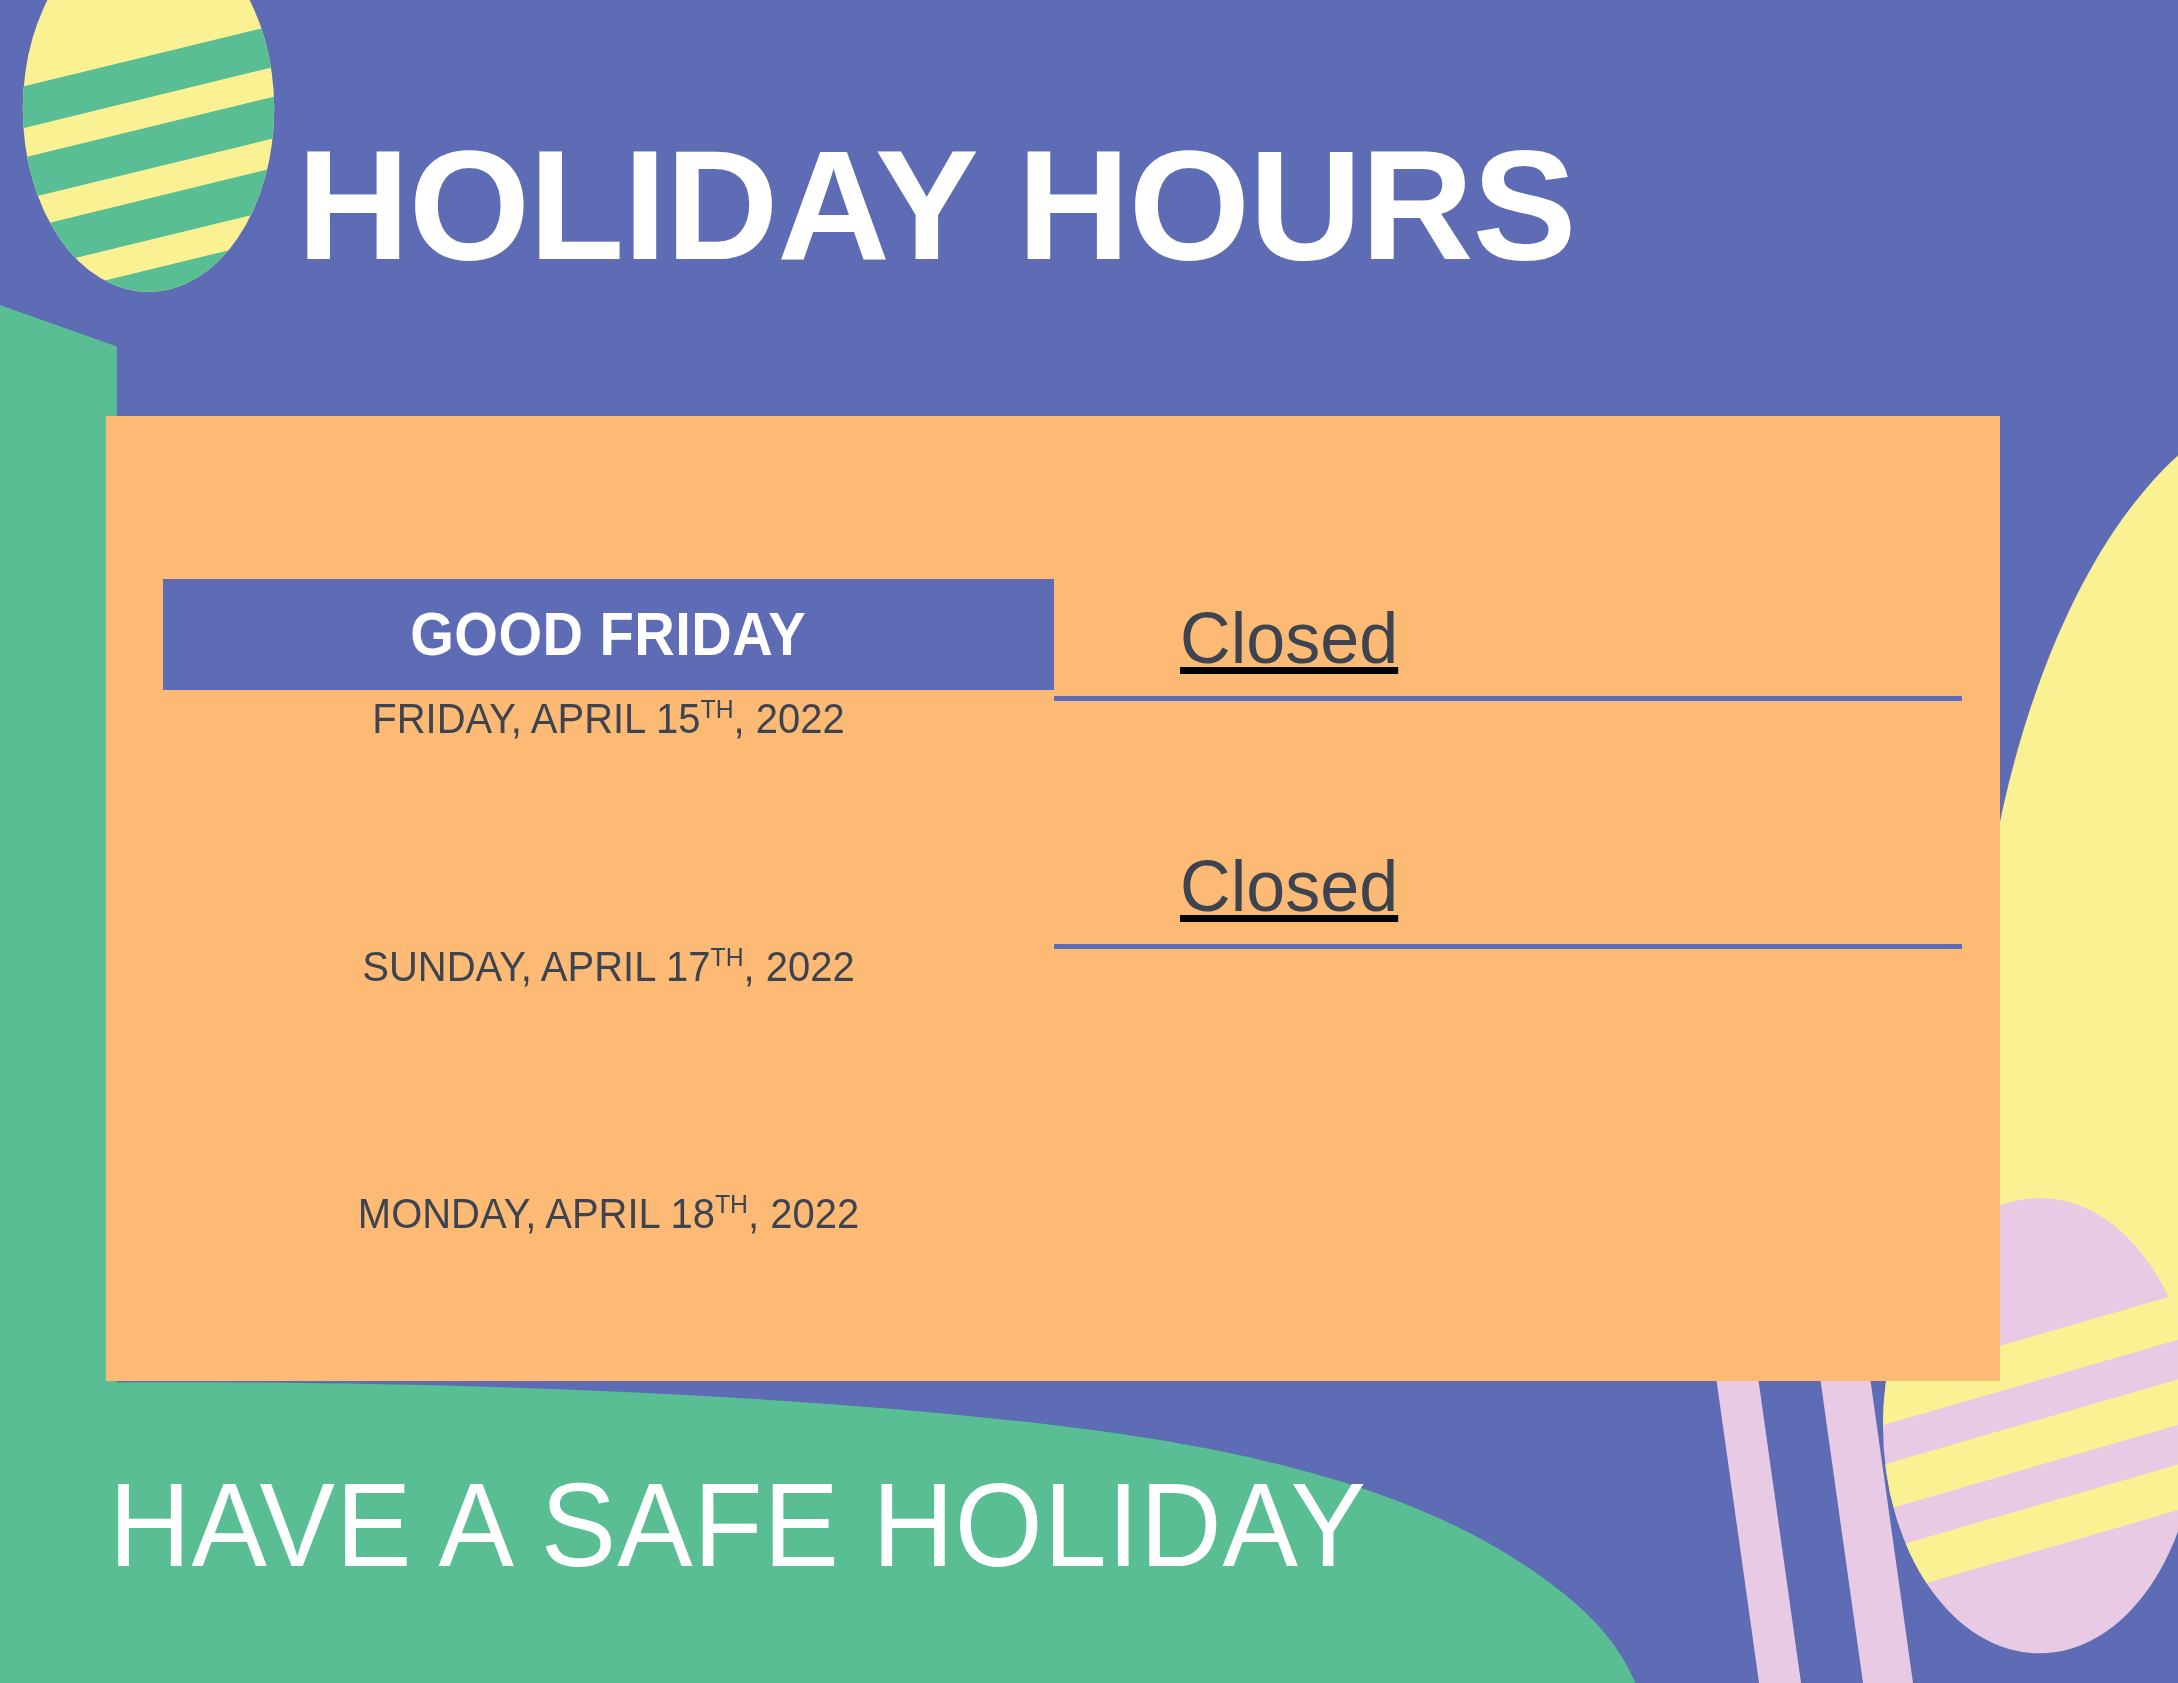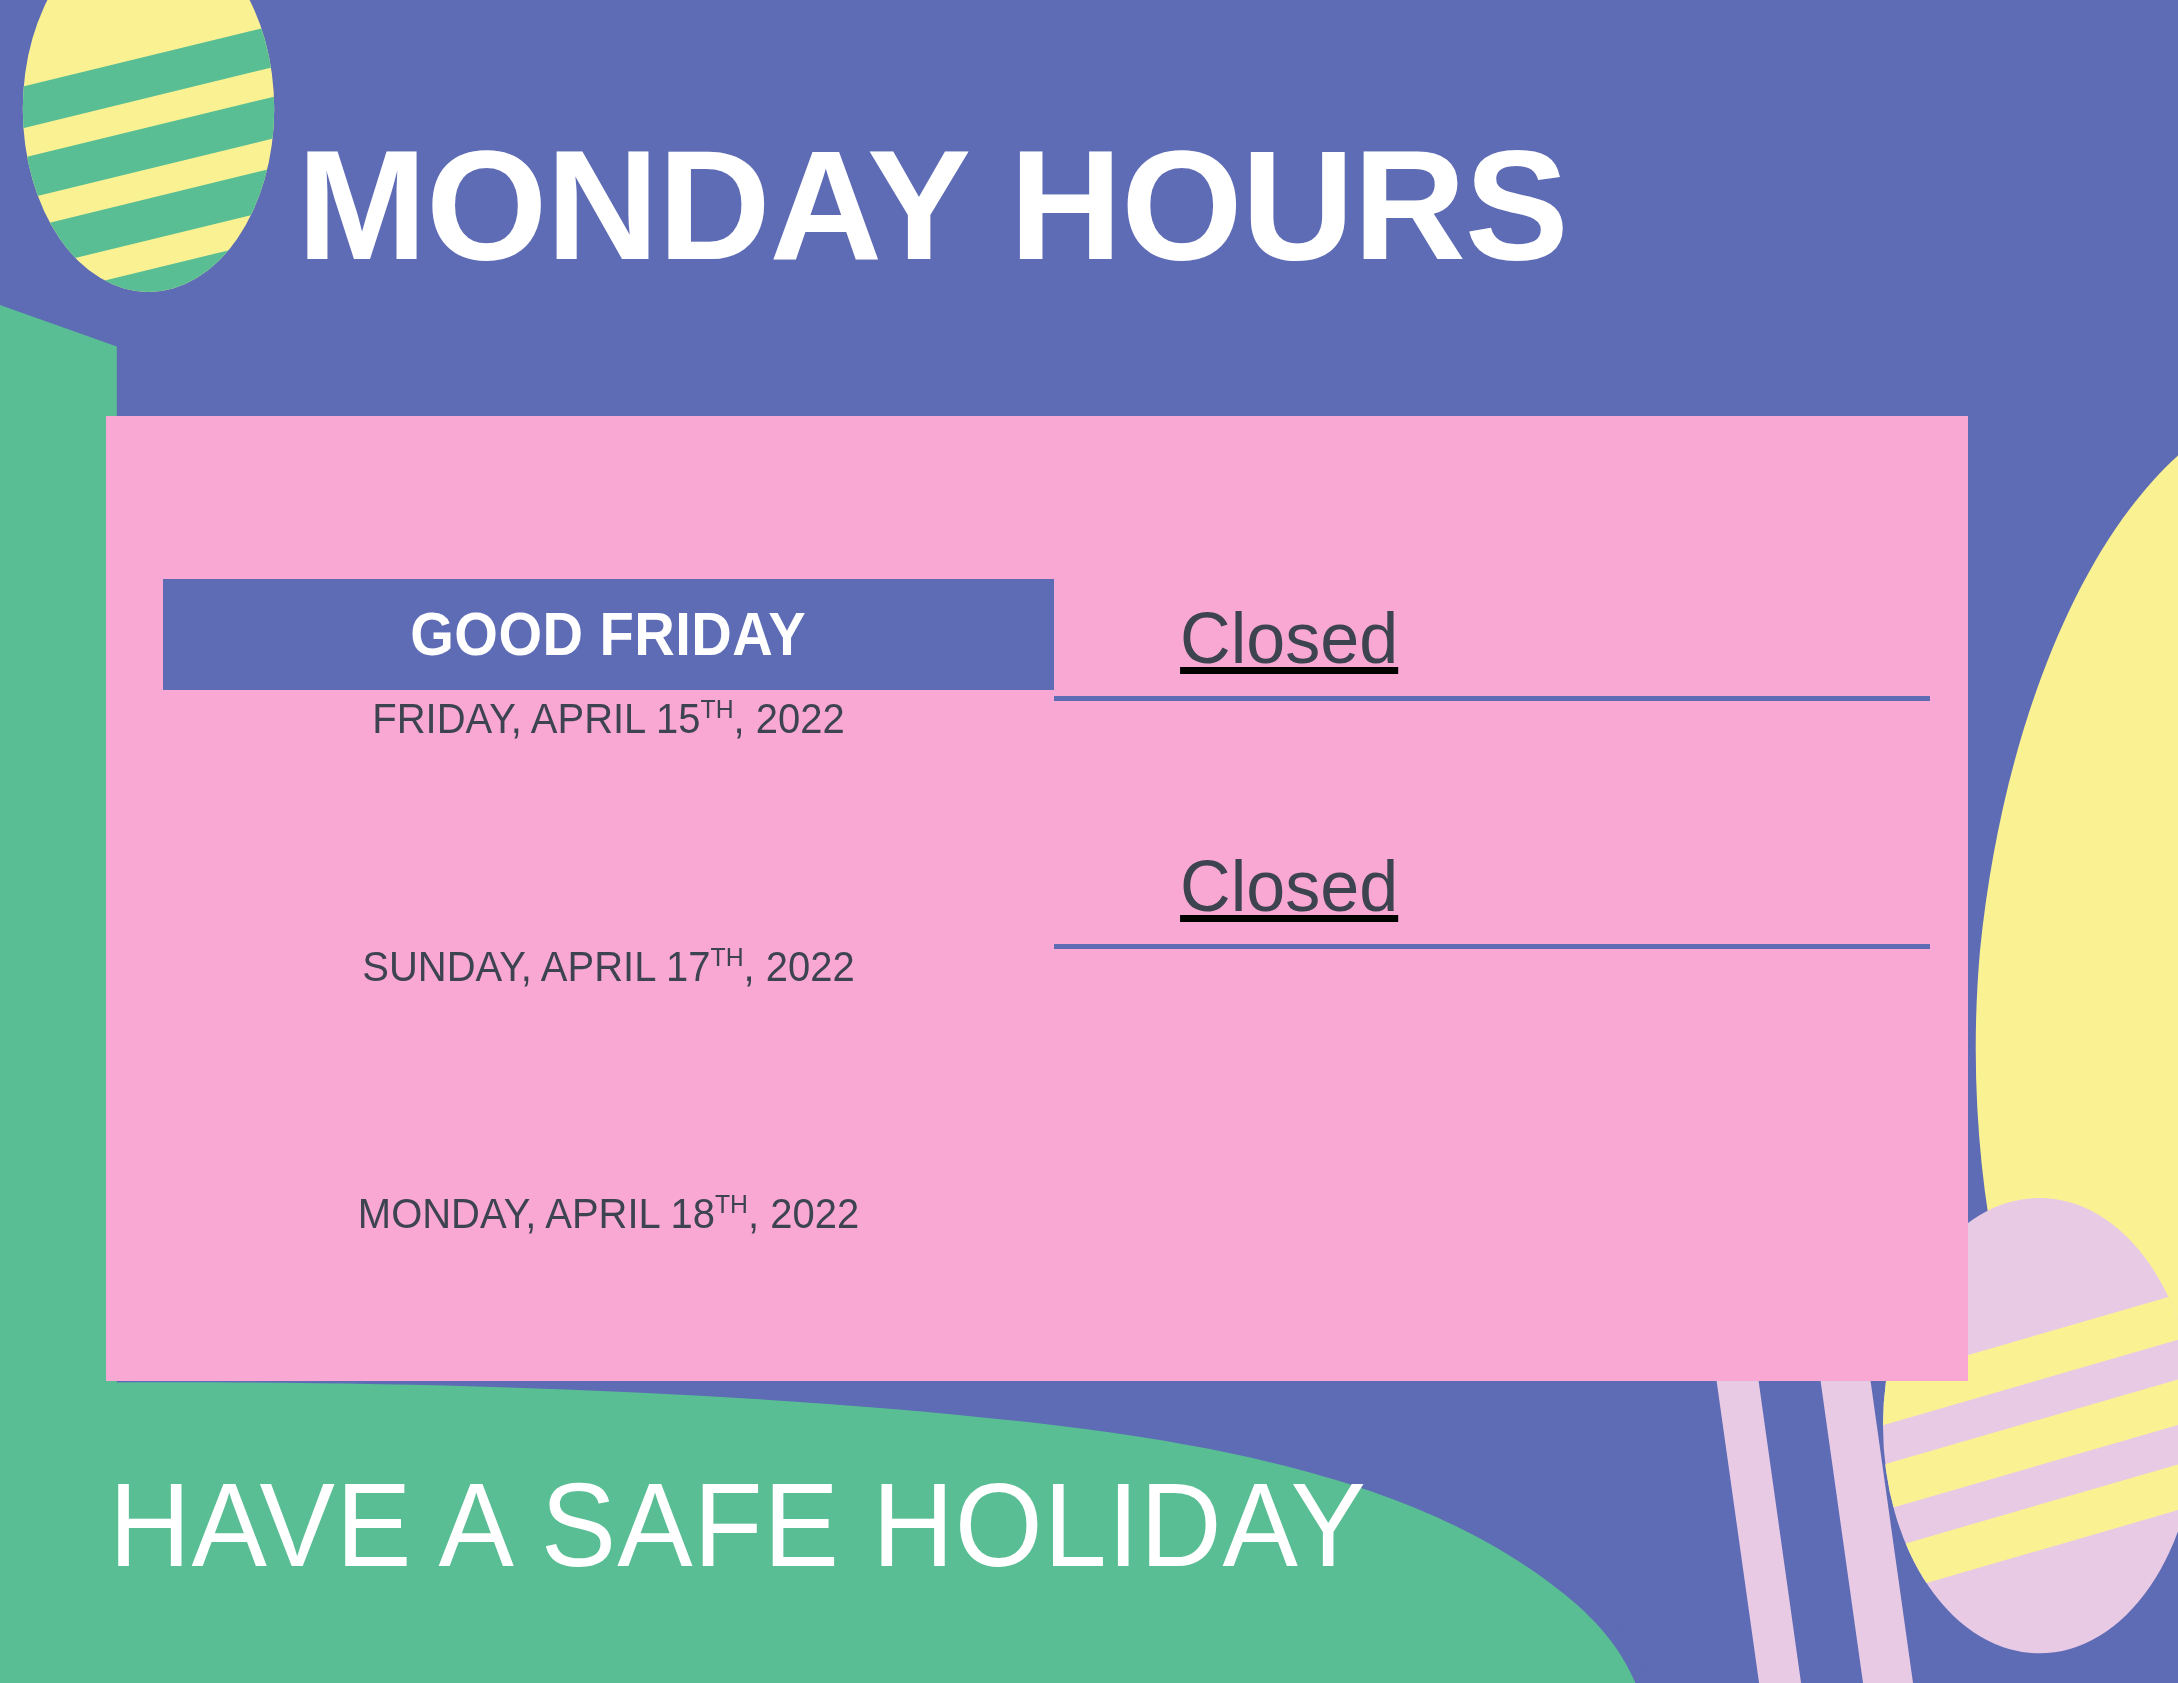--- a/index.html
+++ b/index.html
@@ -24,22 +24,23 @@
     height: 1683px;
   }
 
   
   .card {
     position: absolute;
     left: 106px;
     top: 416px;
     width: 1862px;
     height: 965px;
-    background: #f9a8d4;
+    background: #fdba74;
     z-index: 5;
+    padding-left: 32px;
   }
 
   
   .row {
     position: absolute;
     left: 0;
     width: 100%;
     height: 149px;
   }
   .row-1 { top: 163px; }
@@ -191,21 +192,21 @@
       </defs>
       <ellipse cx="2060" cy="1440" rx="158" ry="230" fill="#E8CAE5"></ellipse>
       <g clip-path="url(#clip-egg-pink)" fill="#FAF292">
         <polygon points="1880,1400 2260,1290 2260,1336 1880,1446"></polygon>
         <polygon points="1880,1486 2260,1376 2260,1422 1880,1532"></polygon>
         <polygon points="1880,1572 2260,1462 2260,1508 1880,1618"></polygon>
       </g>
     </g>
   </svg>
 
-  <div class="title">MONDAY HOURS</div>
+  <div class="title">HOLIDAY HOURS</div>
 
   <div class="card">
 
     <div class="row row-1">
       <div class="label-bar">
         <span class="label-text">GOOD FRIDAY</span>
       </div>
       <div class="row-date">
         <span>FRIDAY, APRIL 15</span><sup>TH</sup><span>, 2022</span>
       </div>

